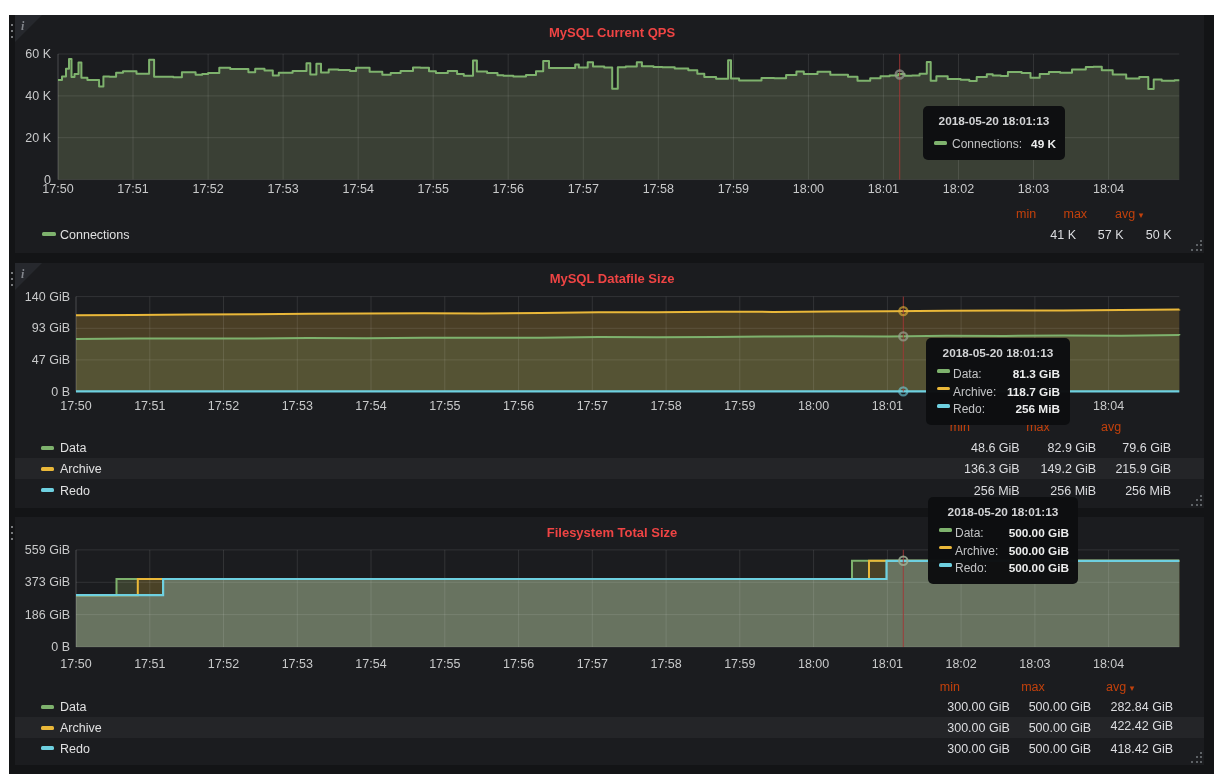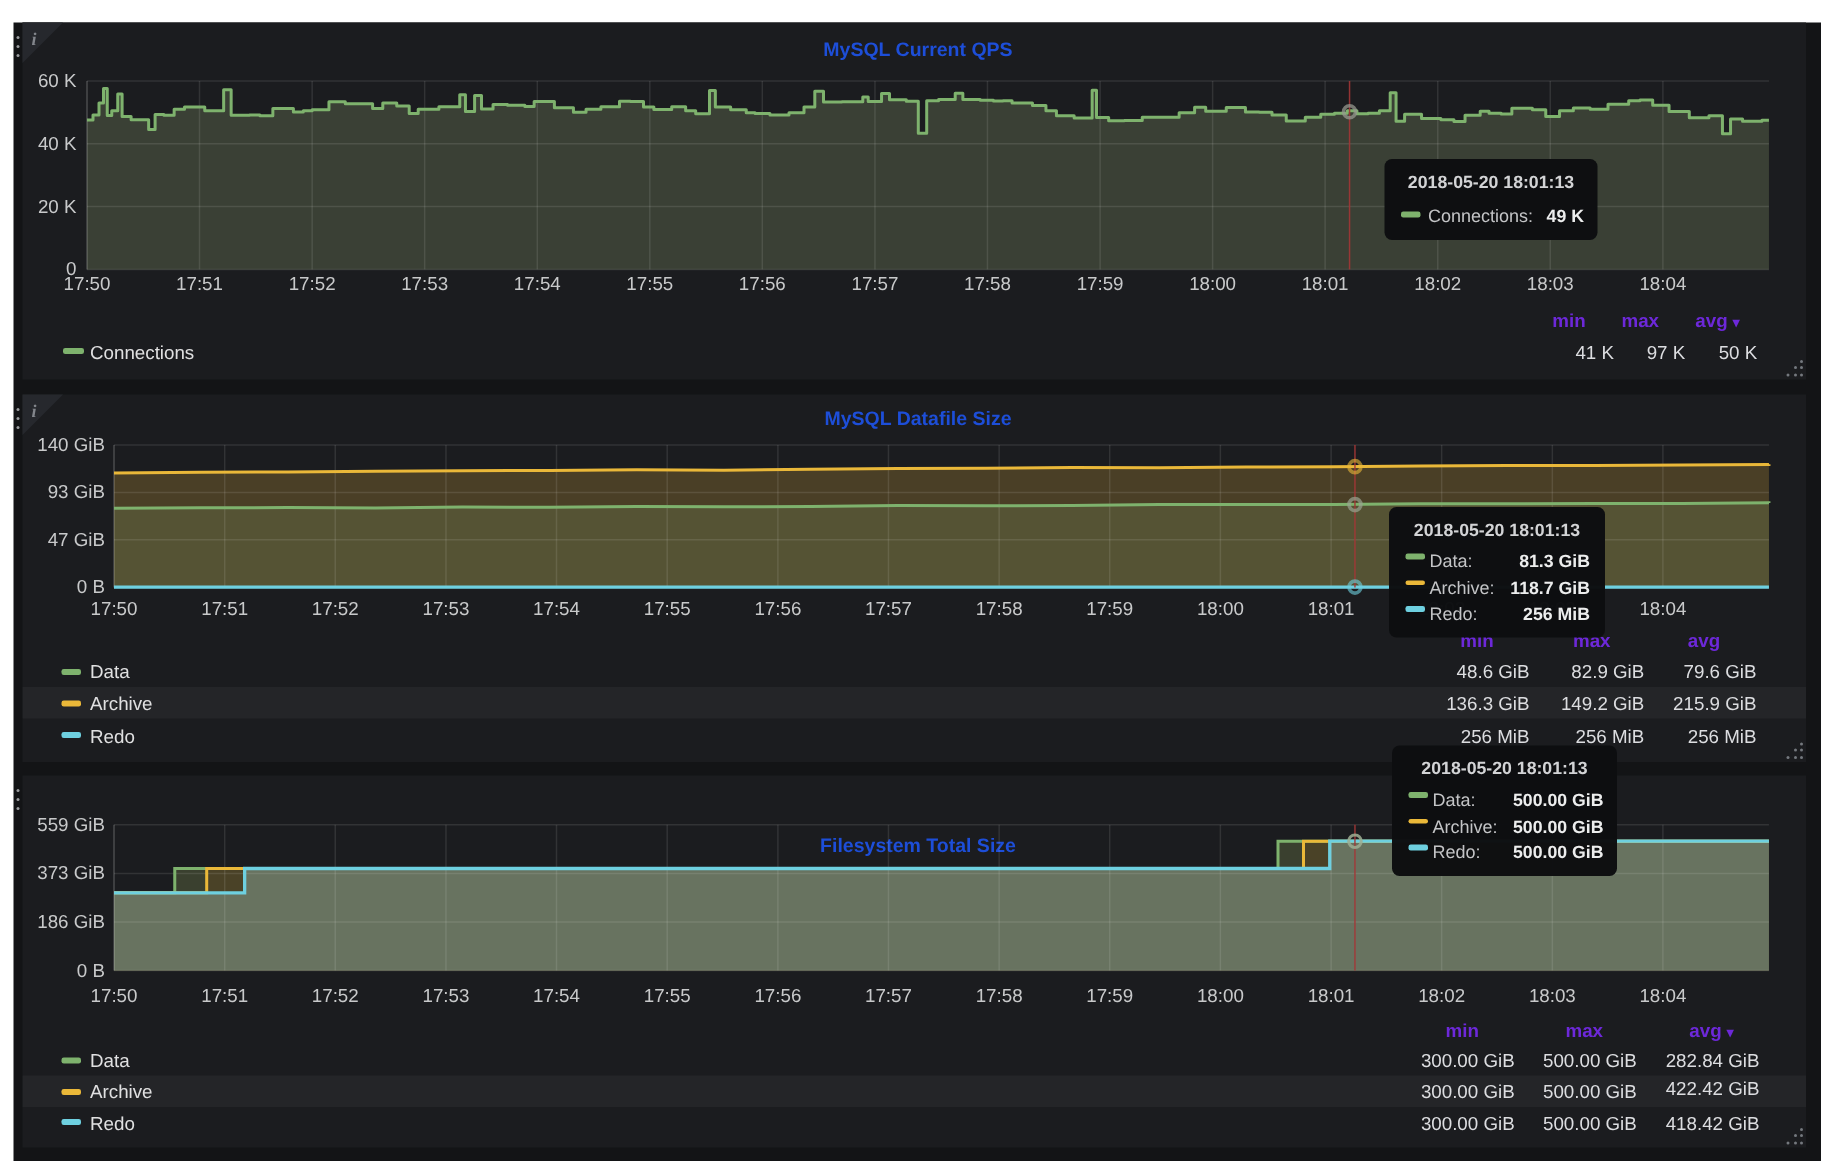--- a/index.html
+++ b/index.html
@@ -1,21 +1,21 @@
 <!DOCTYPE html>
 <html><head><meta charset="utf-8"><style>
 
 html,body{margin:0;padding:0;width:1224px;height:784px;background:#fff;font-family:"Liberation Sans",sans-serif;}
 .abs{position:absolute}
 .panel{position:absolute;background:#1b1c1f}
-.title{position:absolute;left:0;right:0;text-align:center;font-weight:bold;font-size:13px;color:#1d4ed8}
+.title{position:absolute;left:0;right:0;text-align:center;font-weight:bold;font-size:13px;color:#ef4444}
 .ax{font-family:"Liberation Sans",sans-serif;font-size:12.5px;fill:#c8c9ca}
 .lgtxt{position:absolute;font-size:12.5px;color:#e0e0e1}
 .lgsw{position:absolute;width:13.5px;height:4px;border-radius:1.5px}
-.hdr{position:absolute;font-size:12.5px;font-weight:bold;color:#6d28d9;text-align:center}
+.hdr{position:absolute;font-size:12.5px;font-weight:normal;color:#c2410c;text-align:left}
 .val{position:absolute;font-size:12.5px;color:#dcdde0;text-align:right}
 .stripe{position:absolute;left:15px;width:1189px;height:21px;background:rgba(255,255,255,0.045)}
 .tt{position:absolute;background:rgba(13,14,16,0.985);border-radius:5px;z-index:30;box-sizing:border-box}
 .ttdate{font-size:11.8px;font-weight:bold;color:#d2d3d5;text-align:center;padding-top:8px}
 .ttrow{position:absolute;font-size:12px;color:#c3c4c6}
 .ttsw{position:absolute;width:13px;height:3.5px;border-radius:1.5px;top:5px}
 .ttval{position:absolute;font-size:11.8px;font-weight:bold;color:#eceded;text-align:right}
 
 </style></head><body>
 <div class="abs" style="left:9px;top:15px;width:1204.5px;height:759px;background:#131416"></div>
@@ -48,21 +48,21 @@
 <span style="position:absolute;left:1195.5px;top:499.0px;width:2px;height:2px;background:#74787e;border-radius:1px"></span>
 <span style="position:absolute;left:1200.0px;top:494.5px;width:2px;height:2px;background:#74787e;border-radius:1px"></span>
 <span style="position:absolute;left:1200.0px;top:760.5px;width:2px;height:2px;background:#74787e;border-radius:1px"></span>
 <span style="position:absolute;left:1195.5px;top:760.5px;width:2px;height:2px;background:#74787e;border-radius:1px"></span>
 <span style="position:absolute;left:1191.0px;top:760.5px;width:2px;height:2px;background:#74787e;border-radius:1px"></span>
 <span style="position:absolute;left:1200.0px;top:756.0px;width:2px;height:2px;background:#74787e;border-radius:1px"></span>
 <span style="position:absolute;left:1195.5px;top:756.0px;width:2px;height:2px;background:#74787e;border-radius:1px"></span>
 <span style="position:absolute;left:1200.0px;top:751.5px;width:2px;height:2px;background:#74787e;border-radius:1px"></span>
 <div class="title" style="top:25px">MySQL Current QPS</div>
 <div class="title" style="top:271px">MySQL Datafile Size</div>
-<div class="title" style="top:556px">Filesystem Total Size</div>
+<div class="title" style="top:525px">Filesystem Total Size</div>
 <svg class="abs" style="left:0;top:0" width="1224" height="784">
 <path d="M58.0 80.0 L62.0 80.0 L62.0 76.6 L66.0 76.6 L66.0 68.7 L69.0 68.7 L69.0 59.0 L71.5 59.0 L71.5 77.0 L74.5 77.0 L74.5 73.9 L78.5 73.9 L78.5 62.6 L81.4 62.6 L81.4 77.7 L87.4 77.7 L87.4 79.9 L99.1 79.9 L99.1 86.4 L103.4 86.4 L103.4 76.4 L109.3 76.4 L109.3 76.8 L116.1 76.8 L116.1 72.8 L123.0 72.8 L123.0 71.3 L136.5 71.3 L136.5 73.8 L149.1 73.8 L149.1 59.8 L154.1 59.8 L154.1 76.8 L166.3 76.8 L166.3 76.7 L173.3 76.7 L173.3 77.2 L181.9 77.2 L181.9 72.3 L195.6 72.3 L195.6 74.7 L202.2 74.7 L202.2 73.9 L208.1 73.9 L208.1 73.1 L219.3 73.1 L219.3 67.8 L230.2 67.8 L230.2 69.1 L242.4 69.1 L242.4 69.1 L248.4 69.1 L248.4 72.3 L255.2 72.3 L255.2 68.7 L264.5 68.7 L264.5 70.6 L272.8 70.6 L272.8 75.6 L278.8 75.6 L278.8 72.8 L292.6 72.8 L292.6 71.1 L306.5 71.1 L306.5 63.2 L310.3 63.2 L310.3 74.4 L316.4 74.4 L316.4 63.7 L321.0 63.7 L321.0 72.6 L328.7 72.6 L328.7 69.6 L338.4 69.6 L338.4 70.1 L349.9 70.1 L349.9 71.0 L356.1 71.0 L356.1 67.7 L369.6 67.7 L369.6 71.8 L382.3 71.8 L382.3 74.8 L390.7 74.8 L390.7 72.9 L400.6 72.9 L400.6 71.1 L413.0 71.1 L413.0 67.5 L420.3 67.5 L420.3 67.7 L429.0 67.7 L429.0 71.3 L435.9 71.3 L435.9 73.0 L447.8 73.0 L447.8 71.1 L457.1 71.1 L457.1 73.9 L463.8 73.9 L463.8 75.8 L473.0 75.8 L473.0 60.4 L476.9 60.4 L476.9 71.4 L487.1 71.4 L487.1 73.1 L497.5 73.1 L497.5 75.2 L503.4 75.2 L503.4 75.7 L513.3 75.7 L513.3 76.6 L526.0 76.6 L526.0 75.1 L536.0 75.1 L536.0 71.3 L543.2 71.3 L543.2 60.9 L549.0 60.9 L549.0 68.0 L561.2 68.0 L561.2 67.9 L575.2 67.9 L575.2 64.6 L578.8 64.6 L578.8 67.6 L587.7 67.6 L587.7 62.3 L593.0 62.3 L593.0 66.5 L604.2 66.5 L604.2 67.5 L612.2 67.5 L612.2 88.8 L617.8 88.8 L617.8 67.2 L625.7 67.2 L625.7 66.4 L636.8 66.4 L636.8 62.2 L641.9 62.2 L641.9 66.3 L653.5 66.3 L653.5 66.9 L662.3 66.9 L662.3 67.3 L668.6 67.3 L668.6 67.2 L674.7 67.2 L674.7 68.6 L688.3 68.6 L688.3 70.3 L697.3 70.3 L697.3 73.8 L704.3 73.8 L704.3 77.1 L716.1 77.1 L716.1 78.7 L728.1 78.7 L728.1 60.2 L731.0 60.2 L731.0 78.4 L739.1 78.4 L739.1 80.5 L749.5 80.5 L749.5 80.4 L761.5 80.4 L761.5 78.1 L774.2 78.1 L774.2 78.2 L786.1 78.2 L786.1 75.1 L796.4 75.1 L796.4 71.5 L803.8 71.5 L803.8 74.1 L817.5 74.1 L817.5 71.7 L830.3 71.7 L830.3 74.7 L839.5 74.7 L839.5 74.8 L848.0 74.8 L848.0 76.7 L857.5 76.7 L857.5 80.7 L870.2 80.7 L870.2 78.2 L880.5 78.2 L880.5 76.2 L889.6 76.2 L889.6 75.5 L898.2 75.5 L898.2 73.9 L904.6 73.9 L904.6 75.8 L912.0 75.8 L912.0 75.5 L919.6 75.5 L919.6 73.8 L926.8 73.8 L926.8 61.9 L930.7 61.9 L930.7 80.8 L936.4 80.8 L936.4 76.2 L947.7 76.2 L947.7 79.0 L960.6 79.0 L960.6 79.8 L969.3 79.8 L969.3 81.0 L976.7 81.0 L976.7 76.9 L986.8 76.9 L986.8 74.2 L992.7 74.2 L992.7 75.5 L1000.8 75.5 L1000.8 76.0 L1007.9 76.0 L1007.9 72.1 L1021.6 72.1 L1021.6 73.1 L1030.5 73.1 L1030.5 77.7 L1039.7 77.7 L1039.7 73.9 L1048.9 73.9 L1048.9 72.0 L1060.1 72.0 L1060.1 72.8 L1072.0 72.8 L1072.0 69.5 L1085.8 69.5 L1085.8 67.1 L1093.3 67.1 L1093.3 66.7 L1101.8 66.7 L1101.8 70.2 L1112.7 70.2 L1112.7 74.4 L1126.2 74.4 L1126.2 78.5 L1139.3 78.5 L1139.3 77.1 L1148.3 77.1 L1148.3 89.1 L1153.7 89.1 L1153.7 79.4 L1161.7 79.4 L1161.7 80.8 L1174.6 80.8 L1174.6 80.2 L1179.3 80.2 L1179.3 179.6 L58.0 179.6 Z" fill="#3a4035"></path>
 <line x1="58.0" y1="179.6" x2="1179.3" y2="179.6" stroke="rgba(255,255,255,0.10)" stroke-width="1"></line>
 <line x1="58.0" y1="137.7" x2="1179.3" y2="137.7" stroke="rgba(255,255,255,0.10)" stroke-width="1"></line>
 <line x1="58.0" y1="95.9" x2="1179.3" y2="95.9" stroke="rgba(255,255,255,0.10)" stroke-width="1"></line>
 <line x1="58.0" y1="54.0" x2="1179.3" y2="54.0" stroke="rgba(255,255,255,0.10)" stroke-width="1"></line>
 <line x1="58.0" y1="54.0" x2="58.0" y2="179.6" stroke="rgba(255,255,255,0.10)" stroke-width="1"></line>
 <line x1="133.0" y1="54.0" x2="133.0" y2="179.6" stroke="rgba(255,255,255,0.10)" stroke-width="1"></line>
 <line x1="208.1" y1="54.0" x2="208.1" y2="179.6" stroke="rgba(255,255,255,0.10)" stroke-width="1"></line>
 <line x1="283.1" y1="54.0" x2="283.1" y2="179.6" stroke="rgba(255,255,255,0.10)" stroke-width="1"></line>
@@ -195,21 +195,21 @@
 <text x="961.1" y="667.8" text-anchor="middle" class="ax">18:02</text>
 <text x="1034.9" y="667.8" text-anchor="middle" class="ax">18:03</text>
 <text x="1108.6" y="667.8" text-anchor="middle" class="ax">18:04</text>
 </svg>
 <div class="hdr" style="left:1016px;top:206.5px;width:60px">min</div>
 <div class="hdr" style="left:1063.5px;top:206.5px;width:60px">max</div>
 <div class="hdr" style="left:1115px;top:206.5px;width:60px">avg <span style="font-size:9px">▾</span></div>
 <span class="lgsw" style="left:42px;top:232px;background:#7eb26d"></span>
 <div class="lgtxt" style="left:60px;top:227.5px">Connections</div>
 <div class="val" style="left:1016px;top:227.5px;width:60px">41 K</div>
-<div class="val" style="left:1063.5px;top:227.5px;width:60px">97 K</div>
+<div class="val" style="left:1063.5px;top:227.5px;width:60px">57 K</div>
 <div class="val" style="left:1111.5px;top:227.5px;width:60px">50 K</div>
 <div class="stripe" style="top:458px"></div>
 <div class="hdr" style="left:949.7px;top:420px;width:70px">min</div>
 <div class="hdr" style="left:1026.2px;top:420px;width:70px">max</div>
 <div class="hdr" style="left:1101px;top:420px;width:70px">avg</div>
 <span class="lgsw" style="left:40.6px;top:445.5px;background:#7eb26d"></span>
 <div class="lgtxt" style="left:60px;top:441px">Data</div>
 <div class="val" style="left:939.7px;top:441px;width:80px">48.6 GiB</div>
 <div class="val" style="left:1016.2px;top:441px;width:80px">82.9 GiB</div>
 <div class="val" style="left:1091px;top:441px;width:80px">79.6 GiB</div>

